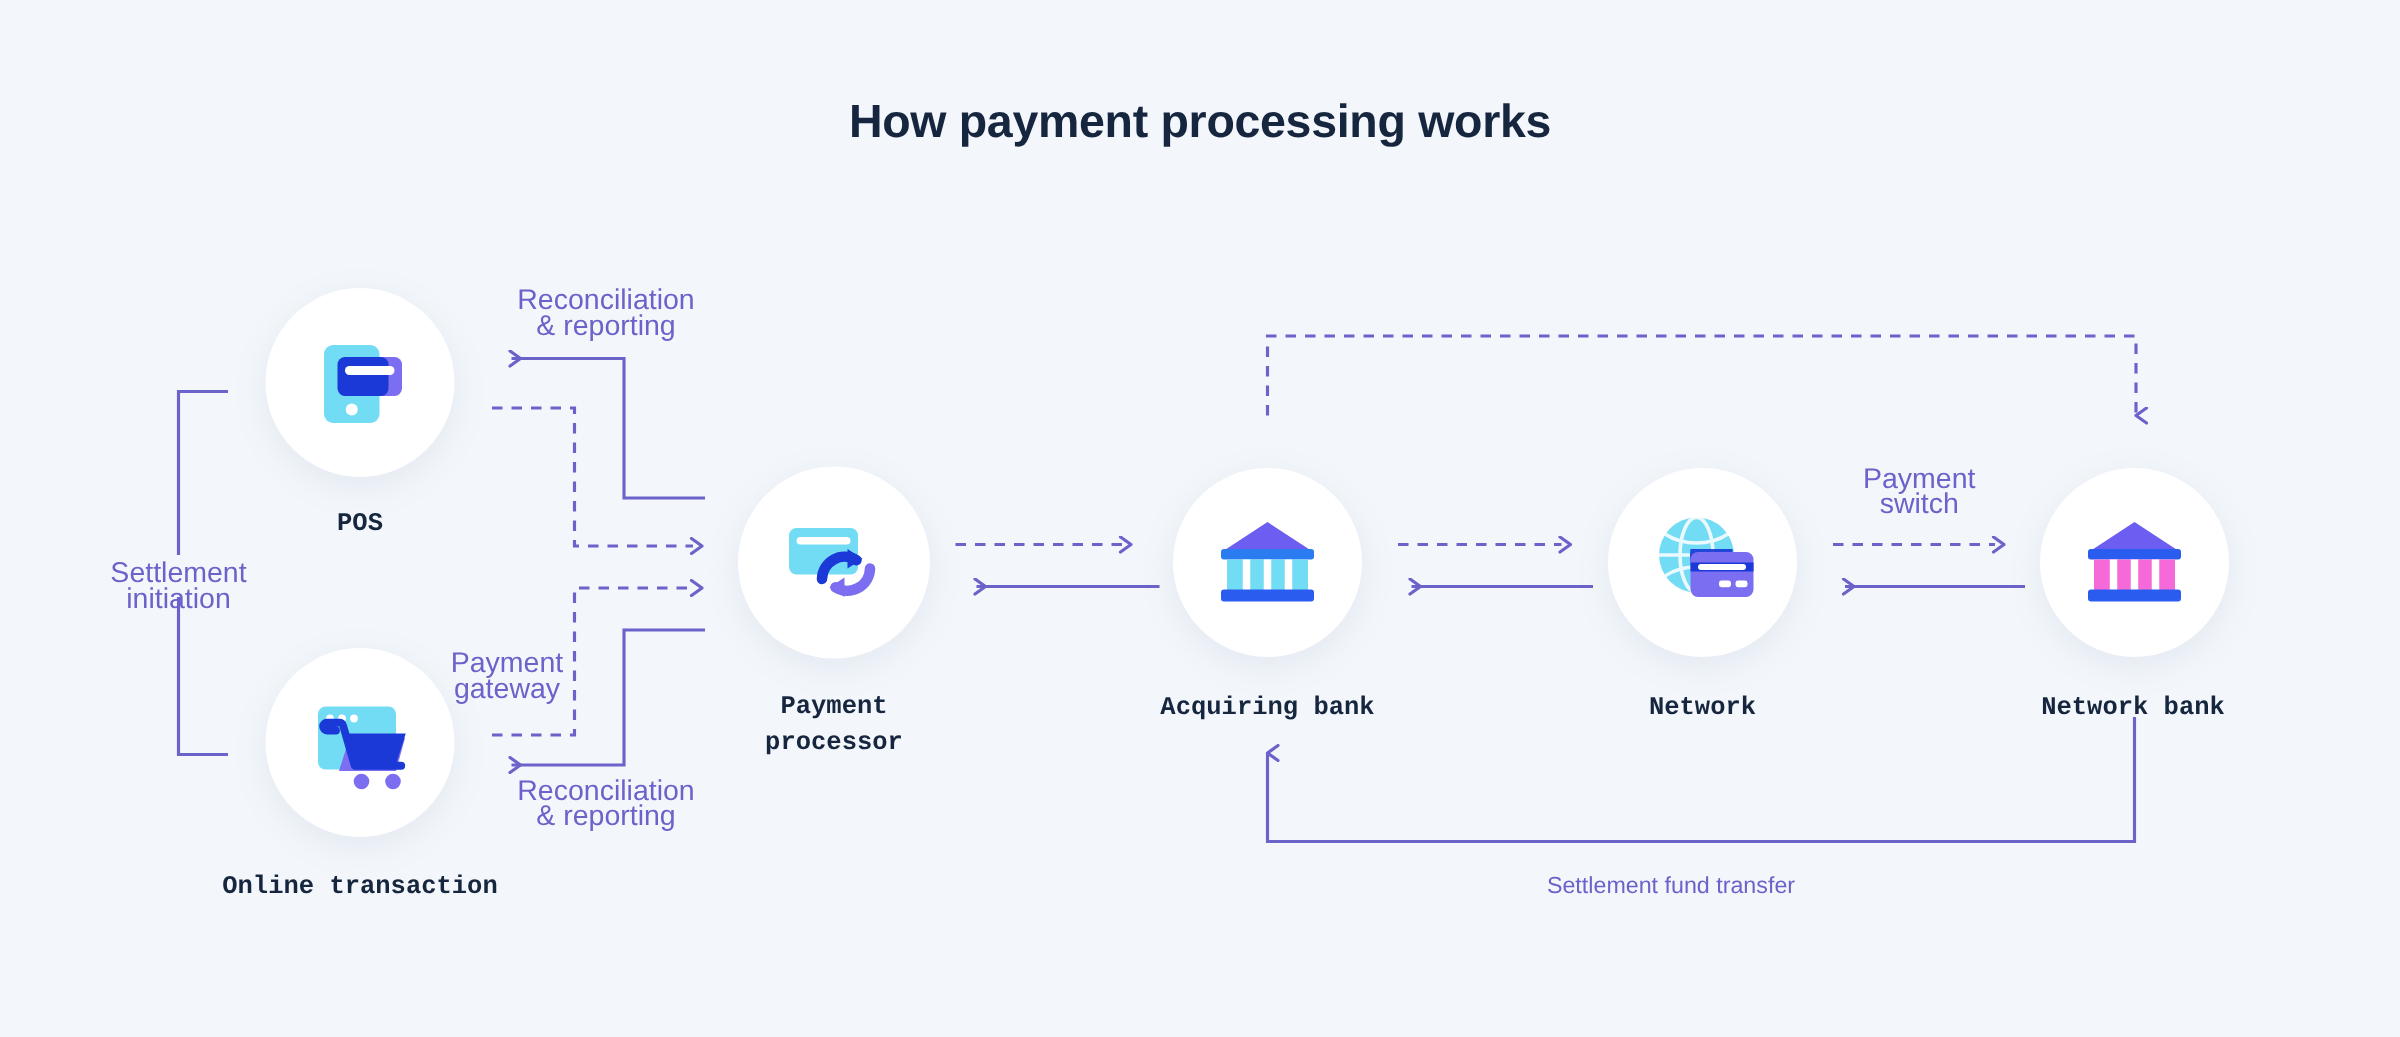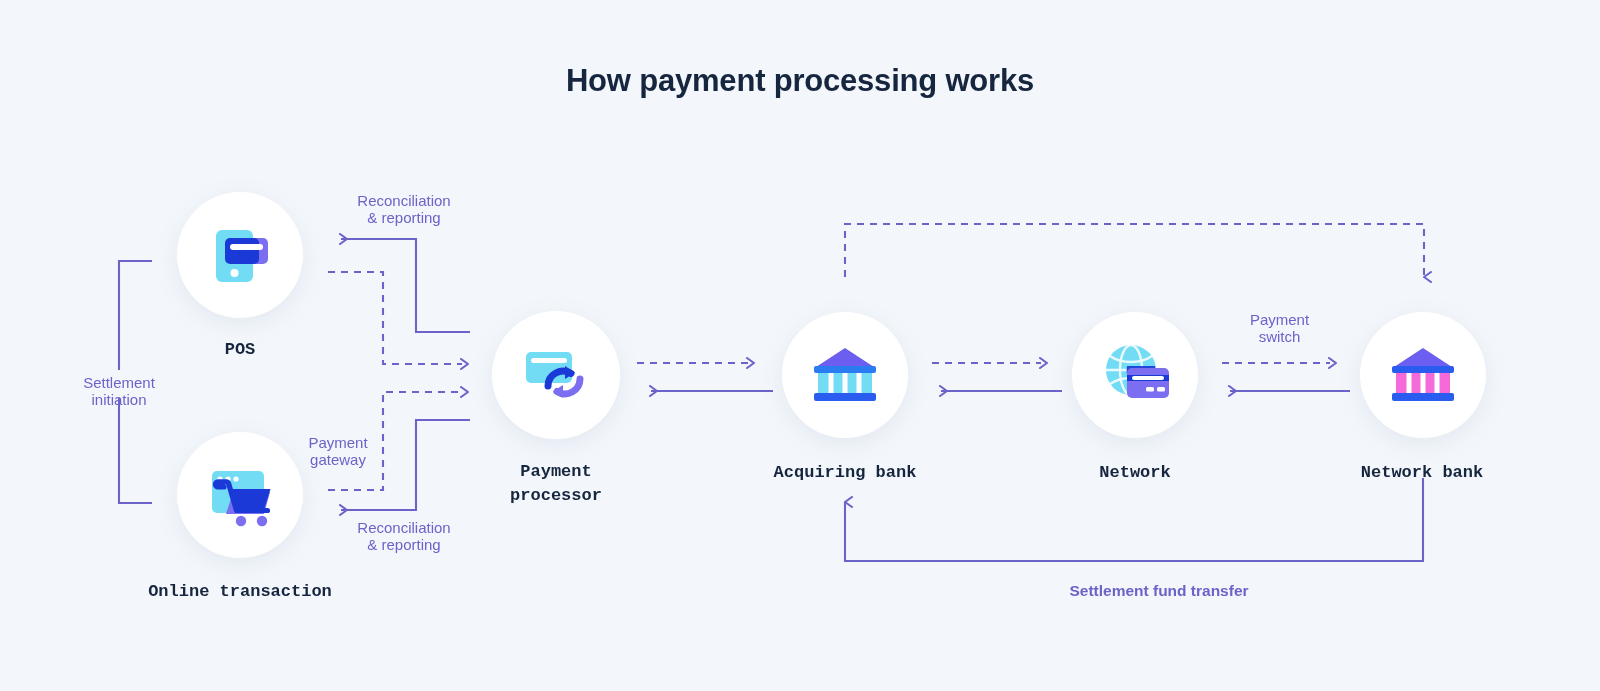--- a/index.html
+++ b/index.html
@@ -35,21 +35,21 @@
     white-space:pre-line;
     font-family:Liberation Mono, monospace;
   }
 
   
   #wires{position:absolute;left:0;top:0;width:1600px;height:691px;pointer-events:none;}
 
   
   .flow-label{
     position:absolute;text-align:center;
-    font-size:15px;color:#6b63c9;line-height:17px;
+    font-size:19px;color:#6b63c9;line-height:17px;
     white-space:pre-line;font-weight:normal;
   }
   .flow-label.big{font-size:15.5px;}
 </style>
 </head>
 <body>
 
 <div id="stage">
 
   <div class="title">How payment processing works</div>
@@ -230,15 +230,15 @@
   <div class="flow-label" style="left:281px;top:434px;width:114px;">Payment
 gateway</div>
 
   <div class="flow-label" style="left:329px;top:519px;width:150px;">Reconciliation
 &amp; reporting</div>
 
   <div class="flow-label" style="left:1222px;top:311px;width:115px;">Payment
 switch</div>
 
 
-  <div class="flow-label big" style="left:984px;top:582px;width:350px;font-weight:bold;">Settlement fund transfer</div>
+  <div class="flow-label big" style="left:939px;top:582px;width:350px;">Settlement fund transfer</div>
 
 </div>
 
 </body></html>

